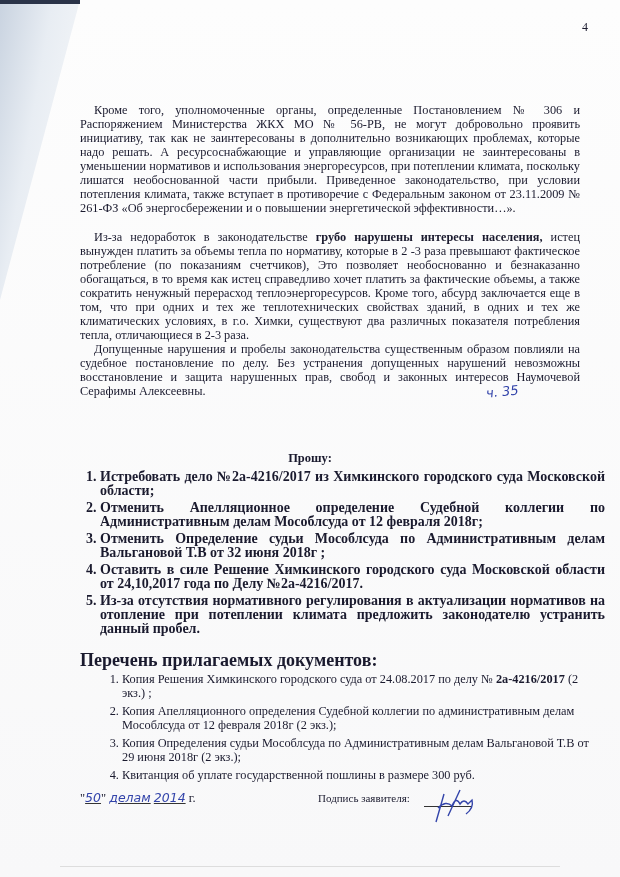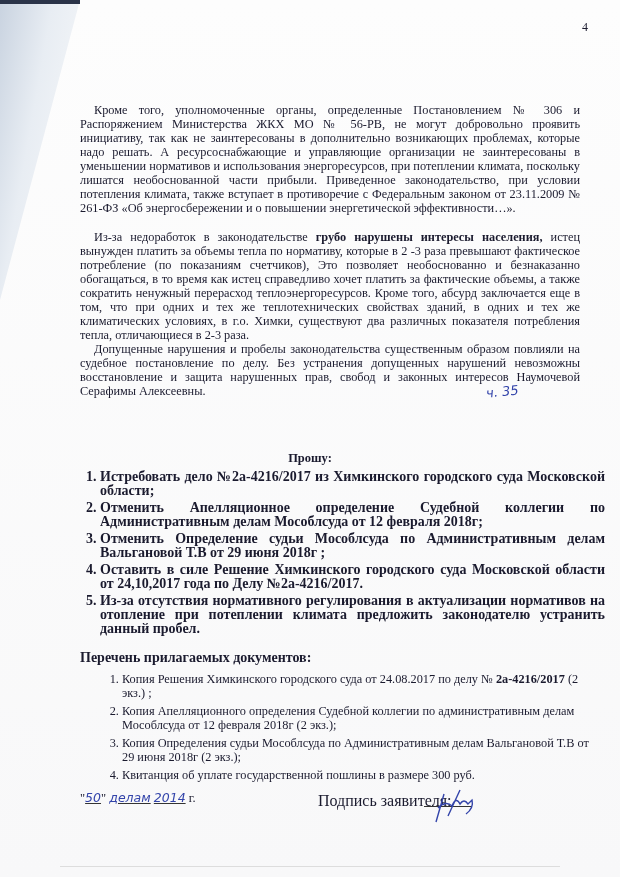--- a/index.html
+++ b/index.html
@@ -43,33 +43,33 @@
     .center-title {
       position: absolute; left: 0; width: 620px; top: 451px; text-align: center;
       font-weight: bold; font-size: 12.5px;
     }
     ol.requests {
       position: absolute; left: 78px; top: 470px; width: 505px; margin: 0; padding-left: 22px;
       font-weight: bold; font-size: 14px; line-height: 14px;
     }
     ol.requests li { margin-bottom: 3px; text-align: justify; }
     .docs-title {
-      position: absolute; left: 80px; top: 650px; font-weight: bold; font-size: 14px;
+      position: absolute; left: 80px; top: 650px; font-weight: bold; font-size: 18px;
     }
     ol.docs {
       position: absolute; left: 100px; top: 672px; width: 480px; margin: 0; padding-left: 22px;
       font-size: 12.3px; line-height: 14px;
     }
     ol.docs li { margin-bottom: 4px; }
     .date-line {
       position: absolute; left: 80px; top: 790px; font-size: 12.5px;
     }
     .hand { color: #3344aa; font-family: "DejaVu Sans", sans-serif; font-style: italic; text-decoration: underline; text-decoration-color: #333; }
     .sig-label {
-      position: absolute; left: 318px; top: 792px; font-size: 16px;
+      position: absolute; left: 318px; top: 792px; font-size: 11px;
     }
     .sig-line {
       position: absolute; left: 424px; top: 806px; width: 48px; border-bottom: 1px solid #333;
     }
     .signature {
       position: absolute; left: 430px; top: 786px; width: 52px; height: 40px;
     }
     .bottom-edge {
       position: absolute; left: 60px; top: 866px; width: 500px; height: 1px; background: #ddd;
     }
@@ -96,21 +96,21 @@
     <p class="p">Допущенные нарушения и пробелы законодательства существенным образом повлияли на судебное постановление по делу.  Без устранения допущенных нарушений невозможны восстановление и защита нарушенных прав, свобод и законных интересов Наумочевой Серафимы Алексеевны.</p>
   </div>
 
   <div class="handnote">ч. 35</div>
 
   <div class="center-title">Прошу:</div>
 
   <ol class="requests">
     <li>Истребовать дело №2а-4216/2017 из Химкинского городского суда Московской области;</li>
     <li>Отменить Апелляционное определение Судебной коллегии по Административным делам Мособлсуда  от 12 февраля 2018г;</li>
-    <li>Отменить Определение судьи Мособлсуда по Административным делам Вальгановой Т.В от 29 июня 2018г ;</li>
+    <li>Отменить Определение судьи Мособлсуда по Административным делам Вальгановой Т.В от 32 июня 2018г ;</li>
     <li>Оставить в силе Решение Химкинского городского суда Московской области от 24,10,2017 года по Делу №2а-4216/2017.</li>
     <li>Из-за отсутствия нормативного регулирования в актуализации нормативов  на отопление  при потеплении климата  предложить законодателю  устранить данный пробел.</li>
   </ol>
 
   <div class="docs-title">Перечень прилагаемых документов:</div>
 
   <ol class="docs">
     <li><span>Копия Решения Химкинского городского суда от 24.08.2017 по делу № </span><b>2а-4216/2017</b><span> (2 экз.) ;</span></li>
     <li><span>Копия Апелляционного определения Судебной коллегии по административным делам Мособлсуда от 12 февраля 2018г (2 экз.);</span></li>
     <li><span>Копия Определения судьи Мособлсуда по Административным делам  Вальгановой Т.В от 29 июня 2018г (2 экз.);</span></li>

